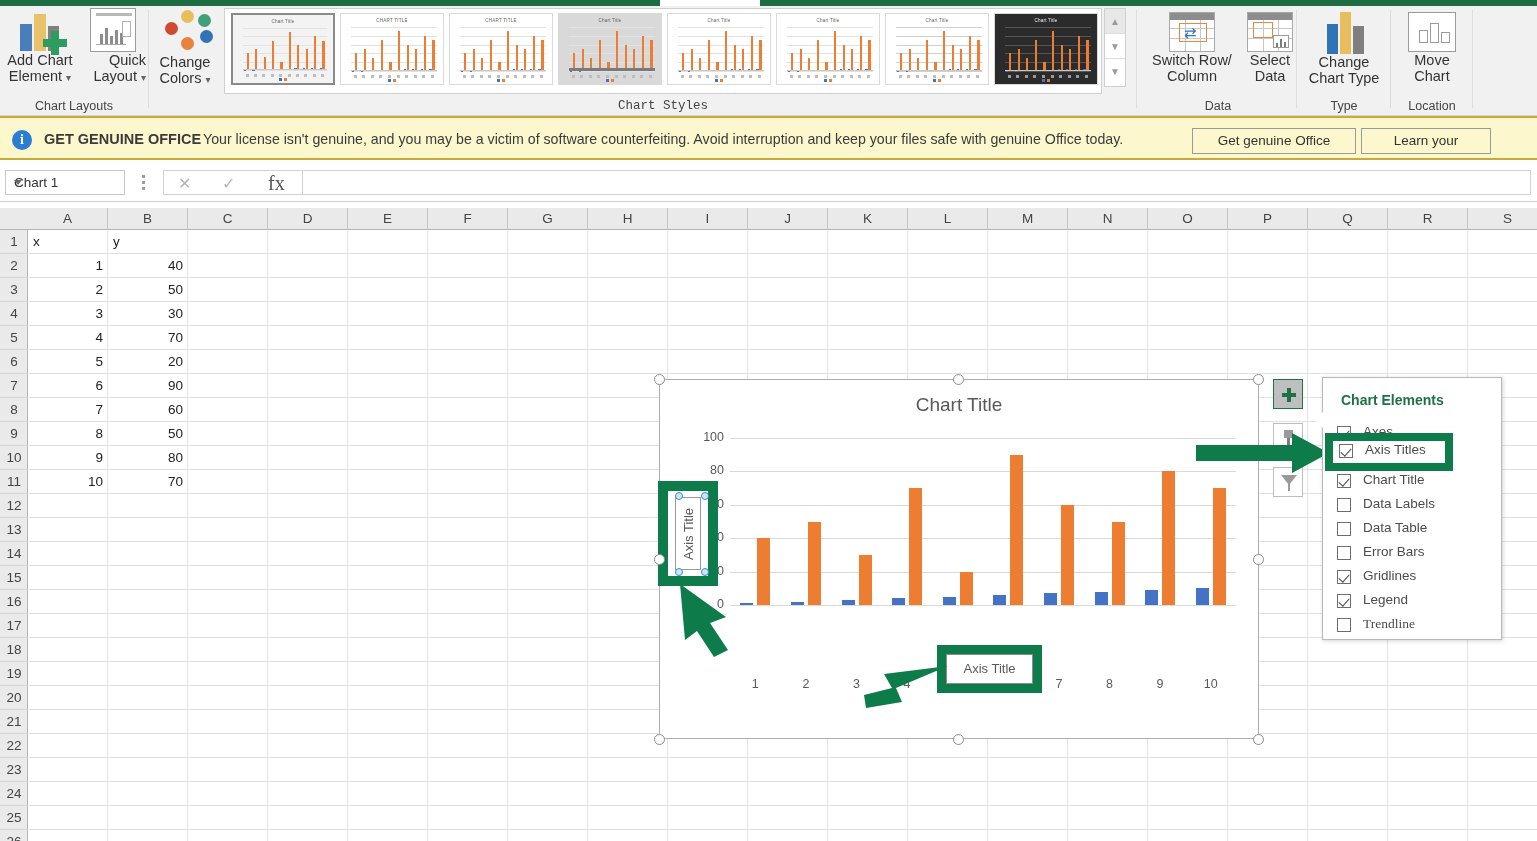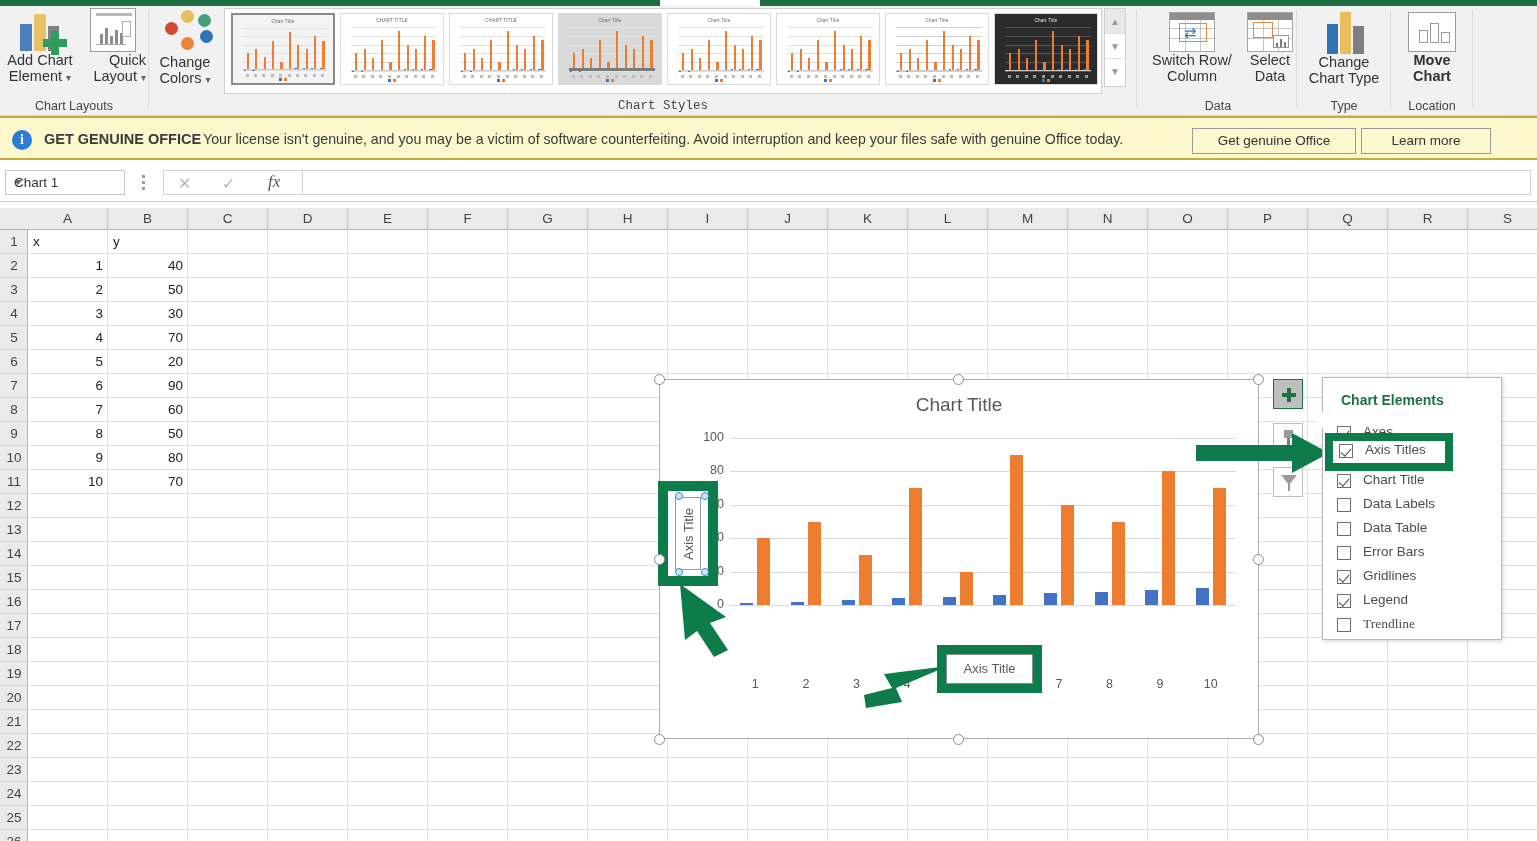--- a/index.html
+++ b/index.html
@@ -89,21 +89,21 @@
 
   
   .fbar { position:absolute; left:0; top:162px; width:1537px; height:40px; background:#fff; border-bottom:1px solid #d0d0d0; }
   .namebox { position:absolute; left:5px; top:8px; width:120px; height:25px; border:1px solid #c7c7c7; background:#fff; }
   .namebox span { position:absolute; left:8px; top:4px; font-size:13.5px; color:#333; }
   .namebox .carr { position:absolute; right:7px; top:9px; width:0; height:0; border-left:4px solid transparent; border-right:4px solid transparent; border-top:5px solid #666; }
   .dots { position:absolute; left:142px; top:13px; width:3px; height:15px; }
   .dots i { display:block; width:3px; height:3px; background:#9d9d9d; margin-bottom:3px; }
   .fbtns { position:absolute; left:163px; top:8px; width:140px; height:25px; border:1px solid #d2d2d2; background:#fff; }
   .fbtns span { position:absolute; top:3px; font-size:16px; color:#b5b5b5; }
-  .fbtns .fx { font-family:"Liberation Serif", serif; font-style:italic; color:#555; font-size:17px; top:1px; }
+  .fbtns .fx { font-family:"Liberation Serif", serif; color:#555; font-size:20px; top:1px; }
   .fldinput { position:absolute; left:303px; top:8px; right:6px; height:25px; border:1px solid #d2d2d2; border-left:none; background:#fff; }
 
   
   .grid { position:absolute; left:0; top:208px; width:1537px; height:633px; background:#fff; }
   .colhdr { position:absolute; left:0; top:0; width:1537px; height:22px; background:#eaeaea; border-bottom:1px solid #b5b5b5; }
   .colhdr .ch { position:absolute; top:0; height:22px; text-align:center; font-size:13.5px; color:#444; line-height:22px; border-right:1px solid #c6c6c6; }
   .corner { position:absolute; left:0; top:0; width:28px; height:22px; background:#eaeaea; border-right:1px solid #b5b5b5; }
   .corner .tri { position:absolute; right:3px; bottom:2px; width:0; height:0; border-left:10px solid transparent; border-bottom:10px solid #a6a6a6; }
   .rowhdr { position:absolute; left:0; top:22px; width:28px; background:#eaeaea; border-right:1px solid #b5b5b5; }
   .rowhdr .rh { position:absolute; left:0; width:28px; height:24px; text-align:center; font-size:13.5px; color:#444; line-height:24px; border-bottom:1px solid #d4d4d4; }
@@ -635,40 +635,40 @@
         <i style="left:32px;width:11px;height:28px;background:#7f7f7f;"></i>
       </div>
       <div class="lbl">Change</div>
       <div class="lbl">Chart Type</div>
     </div>
     <div class="glabel">Type</div>
   </div>
   <div class="rsep" style="left:1390px;"></div>
 
   <div class="rgroup" style="left:1392px;width:80px;">
-    <div class="rbtn" style="left:0;top:6px;width:80px;font-weight:bold;">
+    <div class="rbtn" style="left:0;top:6px;width:80px;">
       <div class="ico ico-mc" style="margin:0 auto;">
         <i style="left:10px;width:9px;height:13px;"></i>
         <i style="left:21px;width:9px;height:20px;"></i>
         <i style="left:32px;width:9px;height:11px;"></i>
       </div>
       <div class="lbl">Move</div>
       <div class="lbl">Chart</div>
     </div>
     <div class="glabel">Location</div>
   </div>
   <div class="rsep" style="left:1472px;"></div>
 </div>
 
 <div class="notice">
   <div class="info">i</div>
   <div class="hdr">GET GENUINE OFFICE</div>
   <div class="msg">Your license isn't genuine, and you may be a victim of software counterfeiting. Avoid interruption and keep your files safe with genuine Office today.</div>
   <div class="nbtn" style="left:1192px;width:164px;">Get genuine Office</div>
-  <div class="nbtn" style="left:1361px;width:130px;">Learn more</div>
+  <div class="nbtn" style="left:1361px;width:130px;">Learn your</div>
 </div>
 
 <div class="fbar">
   <div class="namebox">
     <span>Chart 1</span>
     <span class="carr"></span>
   </div>
   <div class="dots">
       <i></i>
       <i></i>

